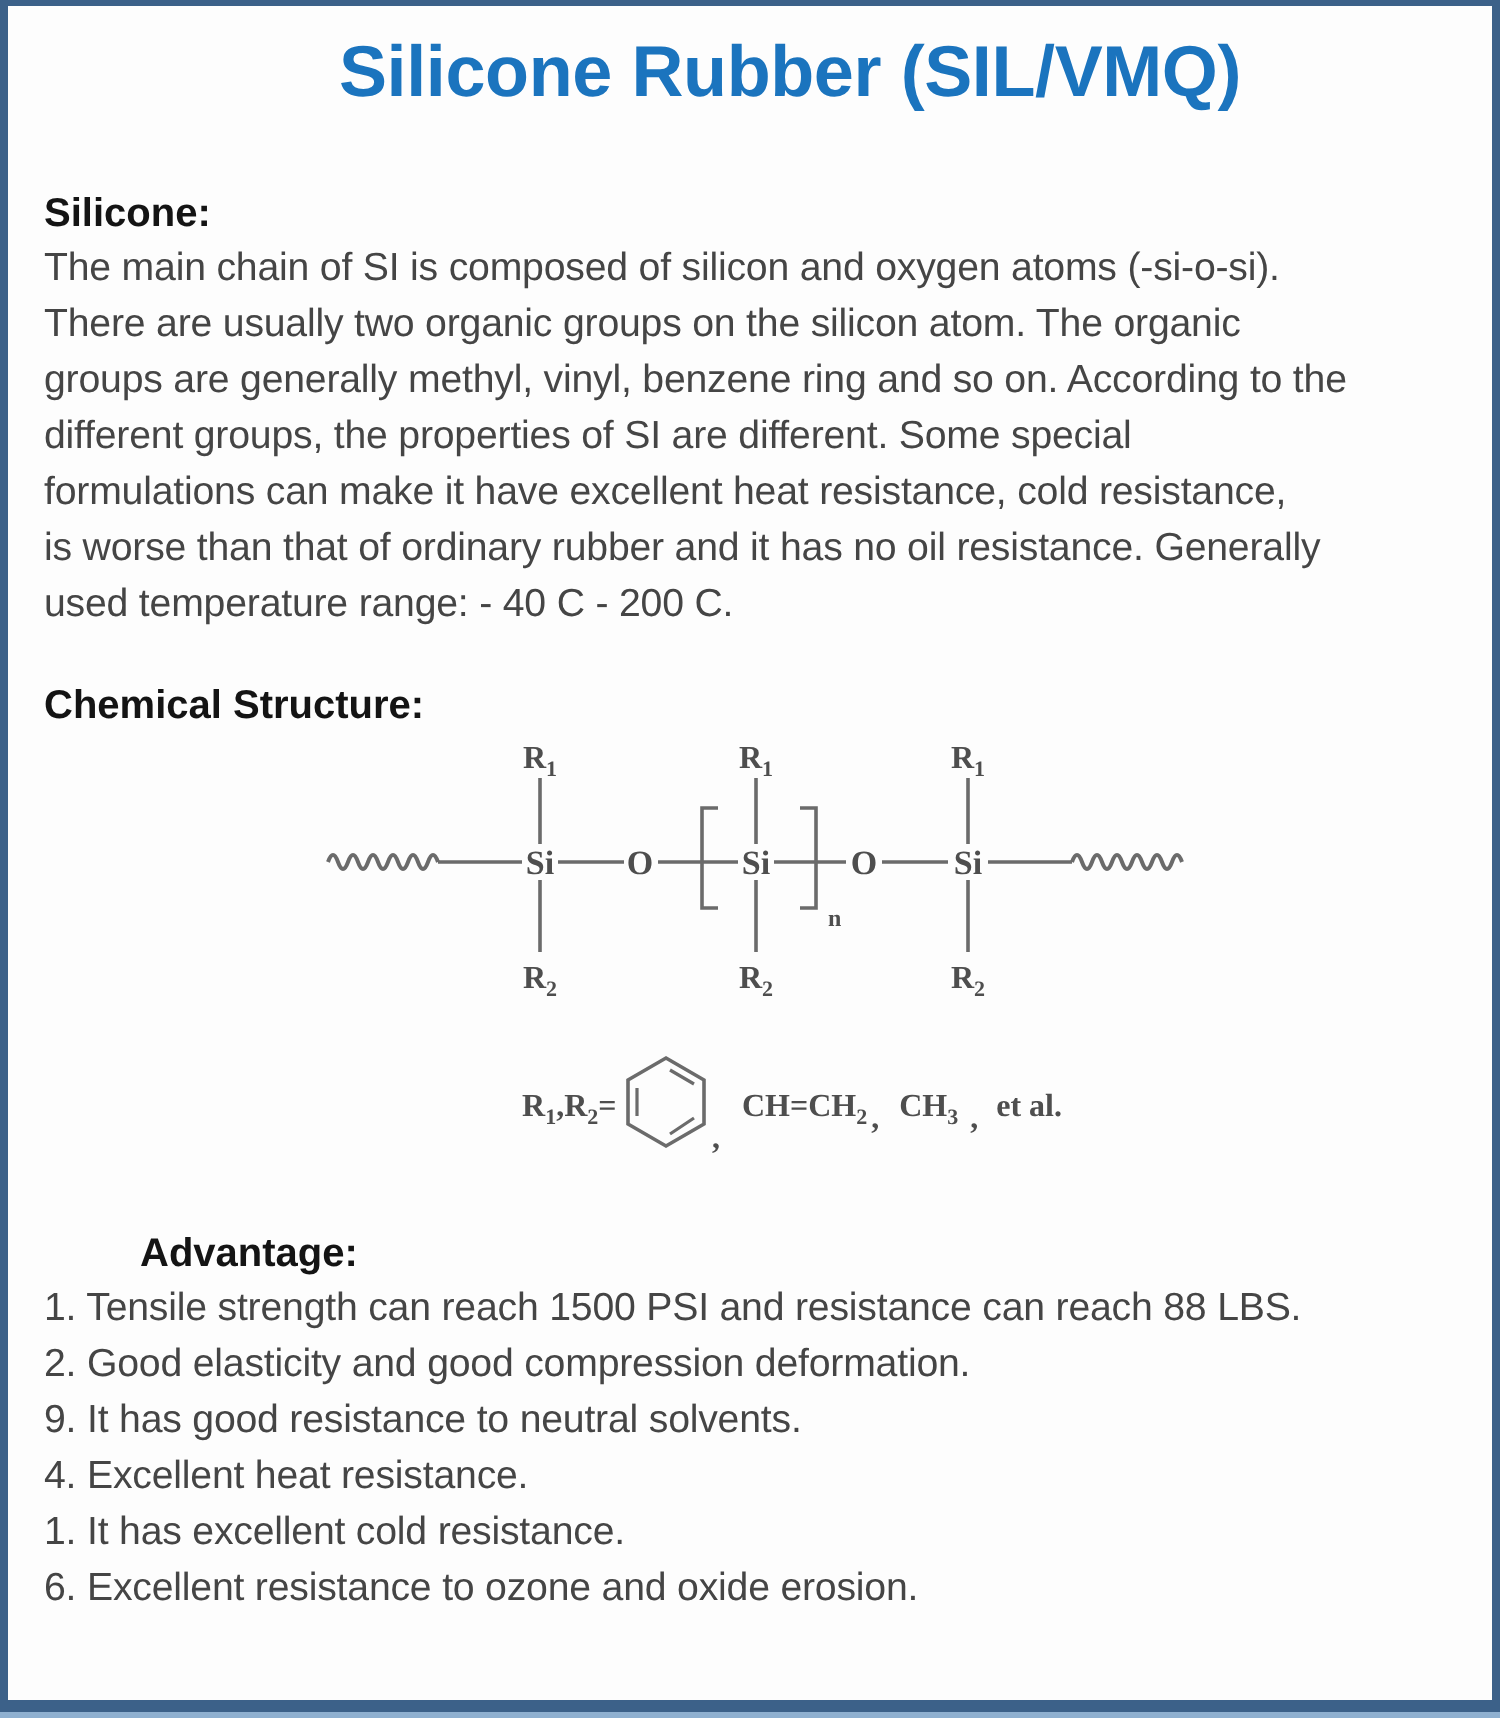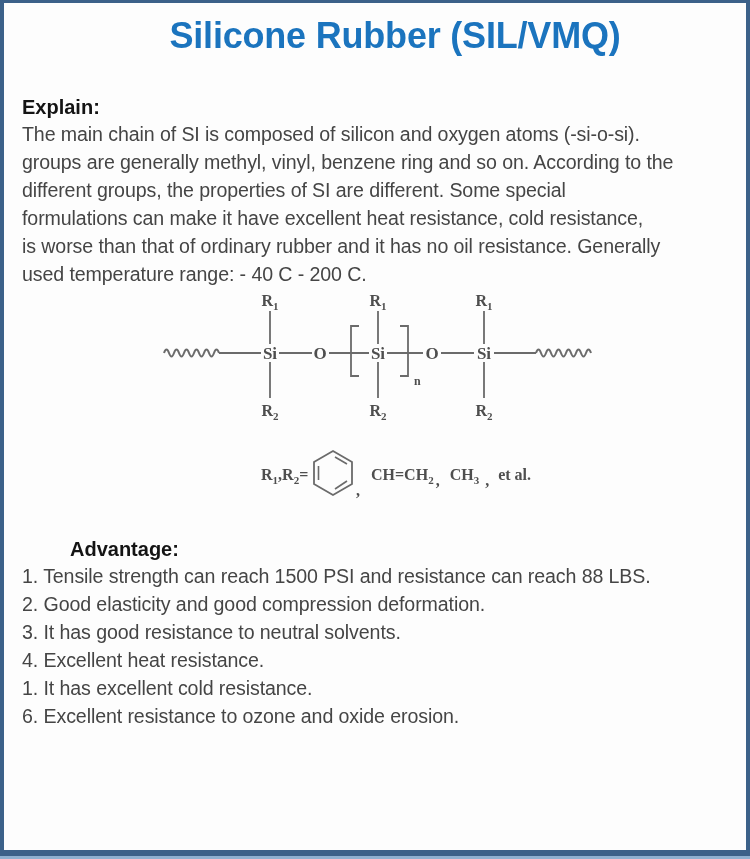--- a/index.html
+++ b/index.html
@@ -67,30 +67,32 @@
     fill: none;
   }
 </style>
 </head>
 <body>
 
 <div class="page">
 
   <h1 class="title">Silicone Rubber (SIL/VMQ)</h1>
 
-  <div class="heading">Explain:</div>
+  <div class="heading">Silicone:</div>
   <div class="body-text">
     <div class="line">The main chain of SI is composed of silicon and oxygen atoms (-si-o-si).</div>
+    <div class="line">There are usually two organic groups on the silicon atom. The organic</div>
     <div class="line">groups are generally methyl, vinyl, benzene ring and so on. According to the</div>
     <div class="line">different groups, the properties of SI are different. Some special</div>
     <div class="line">formulations can make it have excellent heat resistance, cold resistance,</div>
     <div class="line">is worse than that of ordinary rubber and it has no oil resistance. Generally</div>
     <div class="line">used temperature range: - 40 C - 200 C.</div>
   </div>
 
+  <div class="heading structure-heading">Chemical Structure:</div>
 
   <div class="diagram">
     <svg width="460" height="228" viewBox="0 0 460 228">
 
       <path class="chem-stroke" stroke-width="2" d="M11 65 q2.5 -7 5 0 t5 0 t5 0 t5 0 t5 0 t5 0 t5 0 t5 0 t5 0 t5 0 t5 0"></path>
 
       <path class="chem-stroke" stroke-width="2" d="M383 65 q2.5 -7 5 0 t5 0 t5 0 t5 0 t5 0 t5 0 t5 0 t5 0 t5 0 t5 0 t5 0"></path>
 
       <path class="chem-stroke" stroke-width="1.8" d="M66 65 H108 M126 65 H159 M176 65 H216 M234 65 H270 M288 65 H321 M341 65 H383"></path>
 
@@ -124,19 +126,19 @@
       <text class="chem-text" x="203" y="208" font-size="16">,</text>
 
       <text class="chem-text" x="218" y="192" font-size="16"><tspan>CH=CH</tspan><tspan dy="4" font-size="11">2</tspan><tspan dy="2" dx="2" font-size="16">,</tspan><tspan dy="-6" dx="10" font-size="16">CH</tspan><tspan dy="4" font-size="11">3</tspan><tspan dy="2" dx="6" font-size="16">,</tspan><tspan dy="-6" dx="9" font-size="16">et al.</tspan></text>
     </svg>
   </div>
 
   <div class="heading adv-heading">Advantage:</div>
   <div class="body-text">
     <div class="line">1. Tensile strength can reach 1500 PSI and resistance can reach 88 LBS.</div>
     <div class="line">2. Good elasticity and good compression deformation.</div>
-    <div class="line">3. It has good resistance to neutral solvents.</div>
+    <div class="line">9. It has good resistance to neutral solvents.</div>
     <div class="line">4. Excellent heat resistance.</div>
     <div class="line">1. It has excellent cold resistance.</div>
     <div class="line">6. Excellent resistance to ozone and oxide erosion.</div>
   </div>
 
 </div>
 
 </body></html>

